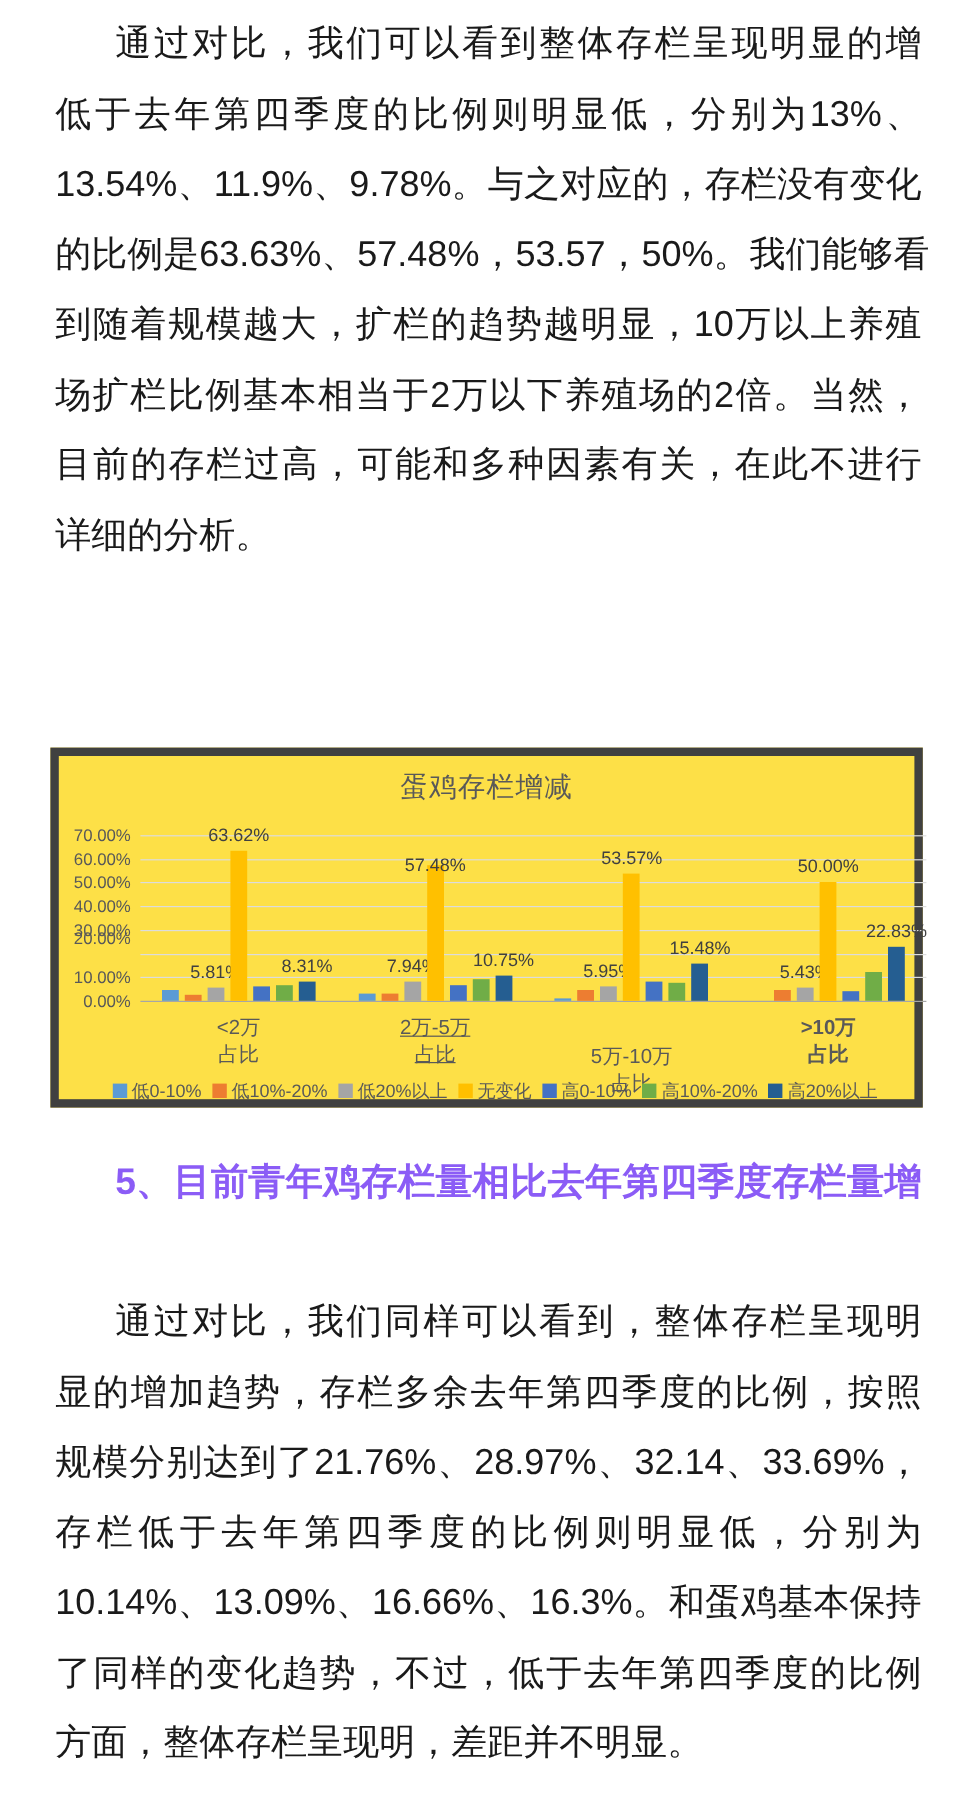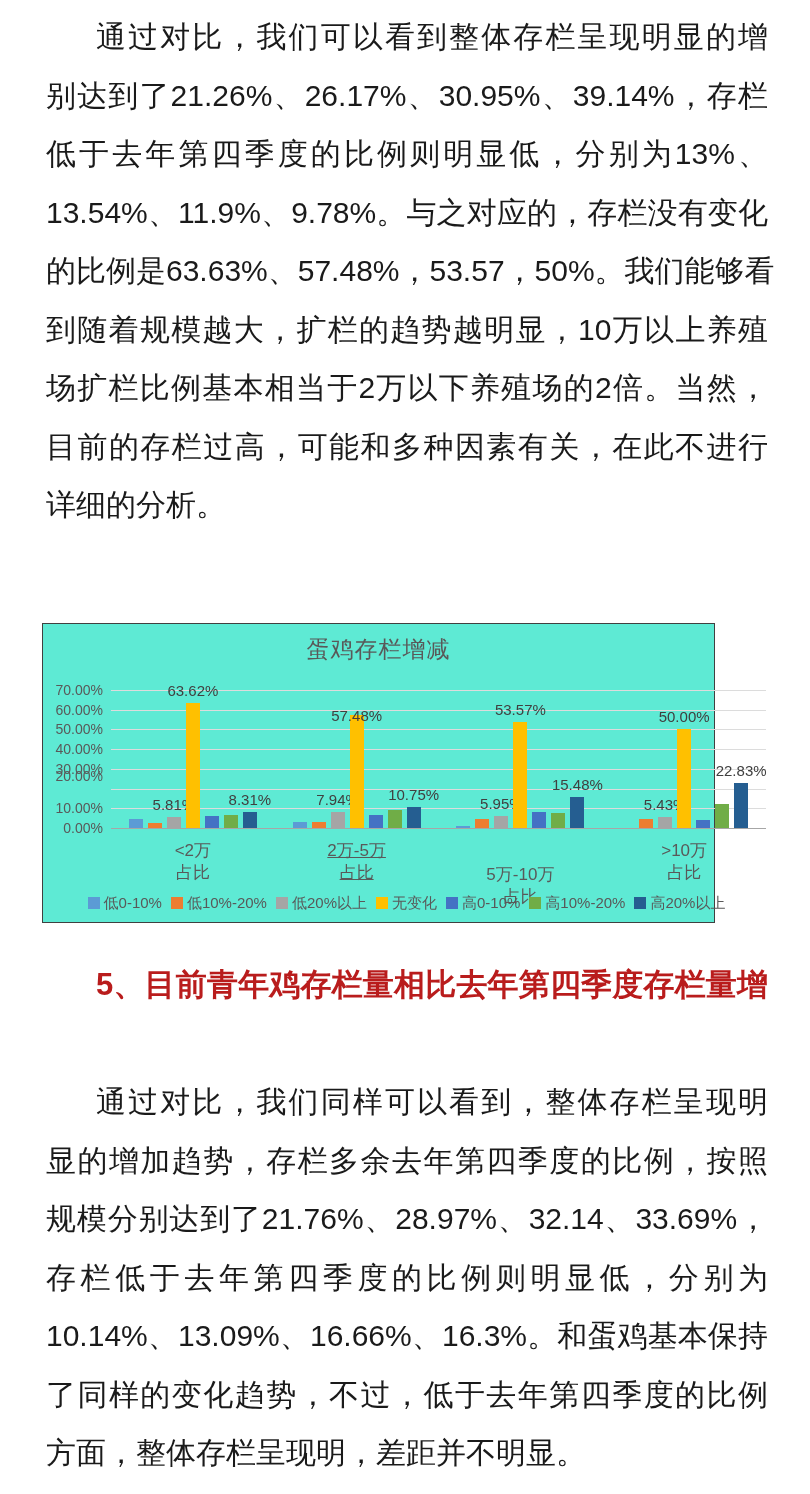--- a/index.html
+++ b/index.html
@@ -9,28 +9,28 @@
   }
   
   .tblock{position:absolute;left:46px;width:722px;}
   .tline{
     height:58.5px;line-height:58.5px;font-size:30px;
     text-align:justify;text-align-last:justify;
     white-space:nowrap;overflow:visible;
   }
   .tline.first{text-indent:50px;}
   .tline.last{text-align-last:left;}
-  .heading .tline{font-weight:bold;font-size:31px;color:#b91c1c;}
+  .heading .tline{font-weight:bold;font-size:31px;color:#8b5cf6;}
   #para1{top:8px;}
   #heading{top:956px;}
   #para2{top:1073px;}
   
   .chart-box{
-    position:absolute;left:42px;top:623px;width:673px;height:300px;
-    background:#5eead4;border:1px solid #404040;box-sizing:border-box;
+    position:absolute;left:42px;top:623px;width:727px;height:300px;
+    background:#fde047;border:7px solid #404040;box-sizing:border-box;
   }
   .chart-title{
     position:absolute;left:0;top:10px;width:100%;text-align:center;
     font-size:23px;color:#595959;letter-spacing:1px;
   }
   .gridline{position:absolute;left:68px;width:655px;height:1px;background:#dcdcdc;}
   .gridline.zero{background:#a6a6a6;}
   .ytick{
     position:absolute;left:0;width:60px;text-align:right;
     font-size:14px;color:#595959;line-height:16px;
@@ -52,21 +52,20 @@
   .legend-marker{width:12px;height:12px;display:inline-block;}
   .legend-label{font-size:15px;color:#595959;}
 </style>
 </head>
 <body>
 
 <div class="page">
 
   <div class="tblock" id="para1">
       <div class="tline first">通过对比，我们可以看到整体存栏呈现明显的增</div>
-      <div class="tline">别达到了21.26%、26.17%、30.95%、39.14%，存栏</div>
       <div class="tline">低于去年第四季度的比例则明显低，分别为13%、</div>
       <div class="tline">13.54%、11.9%、9.78%。与之对应的，存栏没有变化</div>
       <div class="tline">的比例是63.63%、57.48%，53.57，50%。我们能够看</div>
       <div class="tline">到随着规模越大，扩栏的趋势越明显，10万以上养殖</div>
       <div class="tline">场扩栏比例基本相当于2万以下养殖场的2倍。当然，</div>
       <div class="tline">目前的存栏过高，可能和多种因素有关，在此不进行</div>
       <div class="tline last">详细的分析。</div>
     </div>
 
   <div class="chart-box">
@@ -132,21 +131,21 @@
         </div>
         <div class="bar" style="left: 596.125px; top: 195.424px; height: 8.57571px; background: rgb(237, 125, 49);"></div>
         <div class="bar" style="left: 615.125px; top: 193.295px; height: 10.7049px; background: rgb(165, 165, 165);"></div>
         <div class="dlabel" style="left: 580.125px; top: 171.295px;">5.43%</div>
         <div class="bar" style="left: 634.125px; top: 105.429px; height: 98.5714px; background: rgb(255, 192, 0);"></div>
         <div class="dlabel" style="left: 599.125px; top: 83.4286px;">50.00%</div>
         <div class="bar" style="left: 653.125px; top: 195.503px; height: 8.49686px; background: rgb(68, 114, 196);"></div>
         <div class="bar" style="left: 672.125px; top: 180.343px; height: 23.6571px; background: rgb(112, 173, 71);"></div>
         <div class="bar" style="left: 691.125px; top: 158.992px; height: 45.0077px; background: rgb(37, 94, 145);"></div>
         <div class="dlabel" style="left: 656.125px; top: 136.992px;">22.83%</div>
-        <div class="cat" style="left: 559.25px; width: 163.75px;">
+        <div class="cat" style="left: 559.25px; width: 163.75px; font-weight: bold;">
           <div class="">&gt;10万</div>
           <div class="">占比</div>
         </div>
       </div>
     <div class="legend" id="legend">
         <div class="legend-item">
           <div class="legend-marker" style="background: rgb(91, 155, 213);"></div>
           <div class="legend-label">低0-10%</div>
         </div>
         <div class="legend-item">

